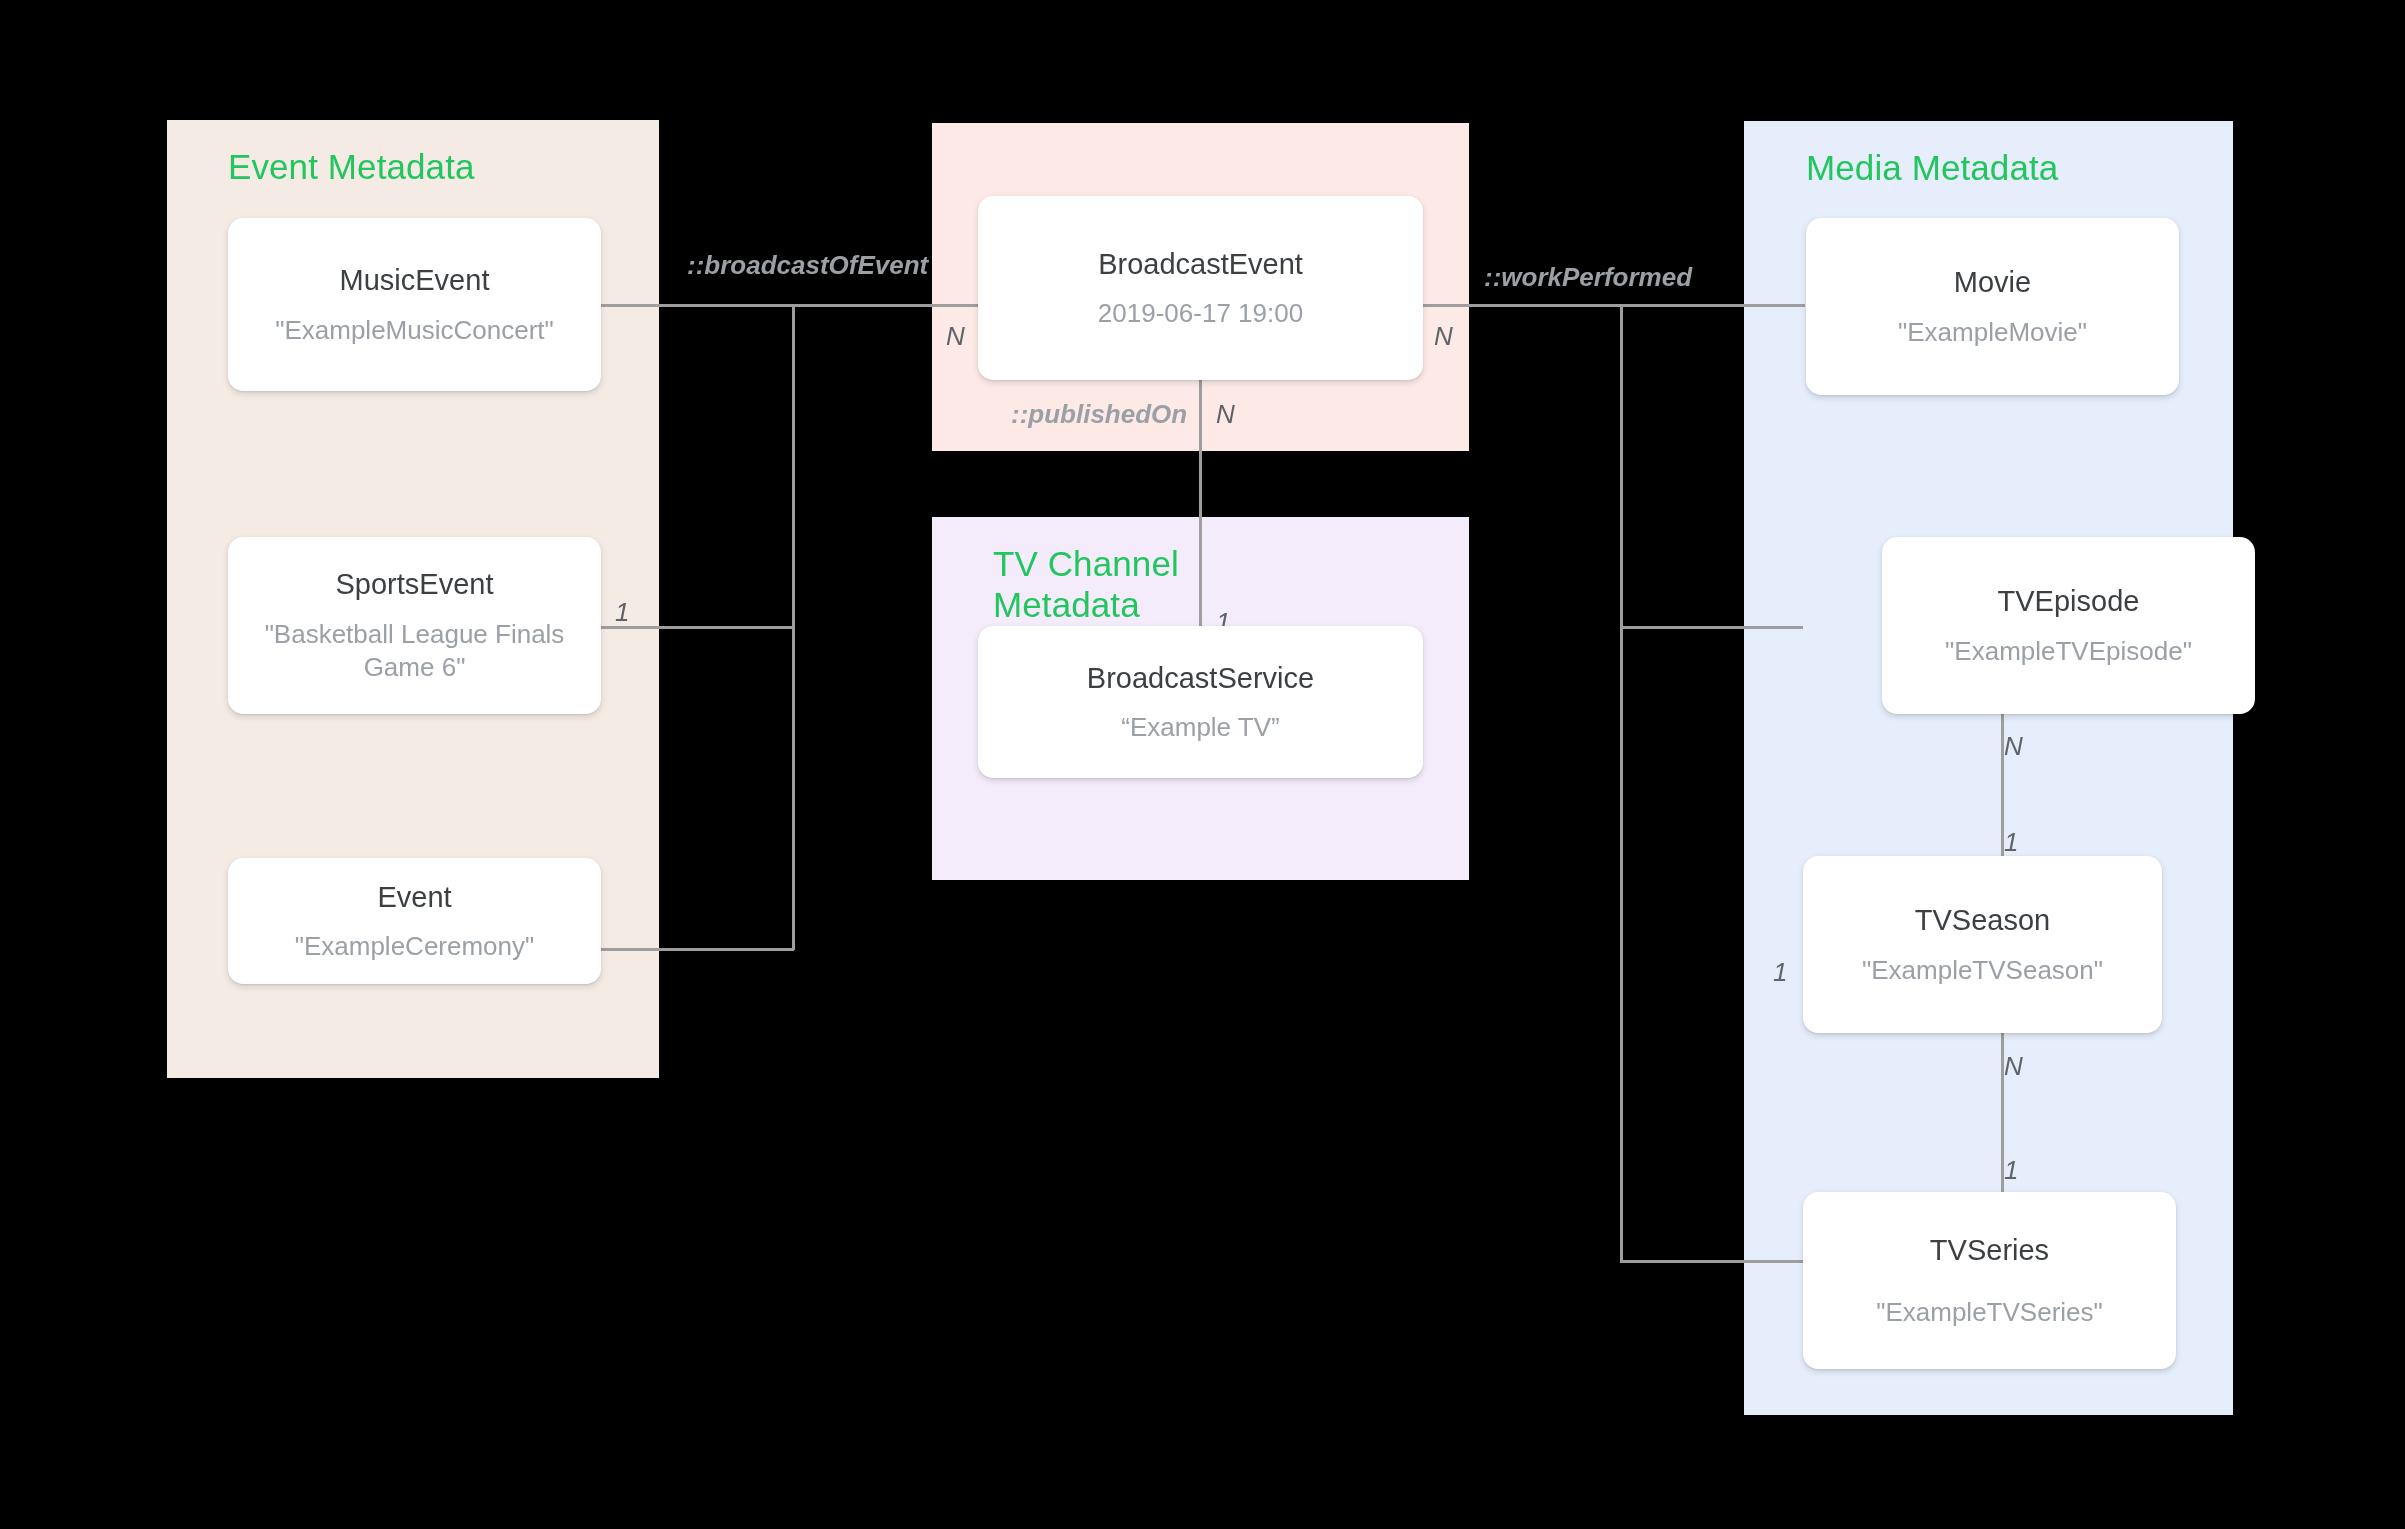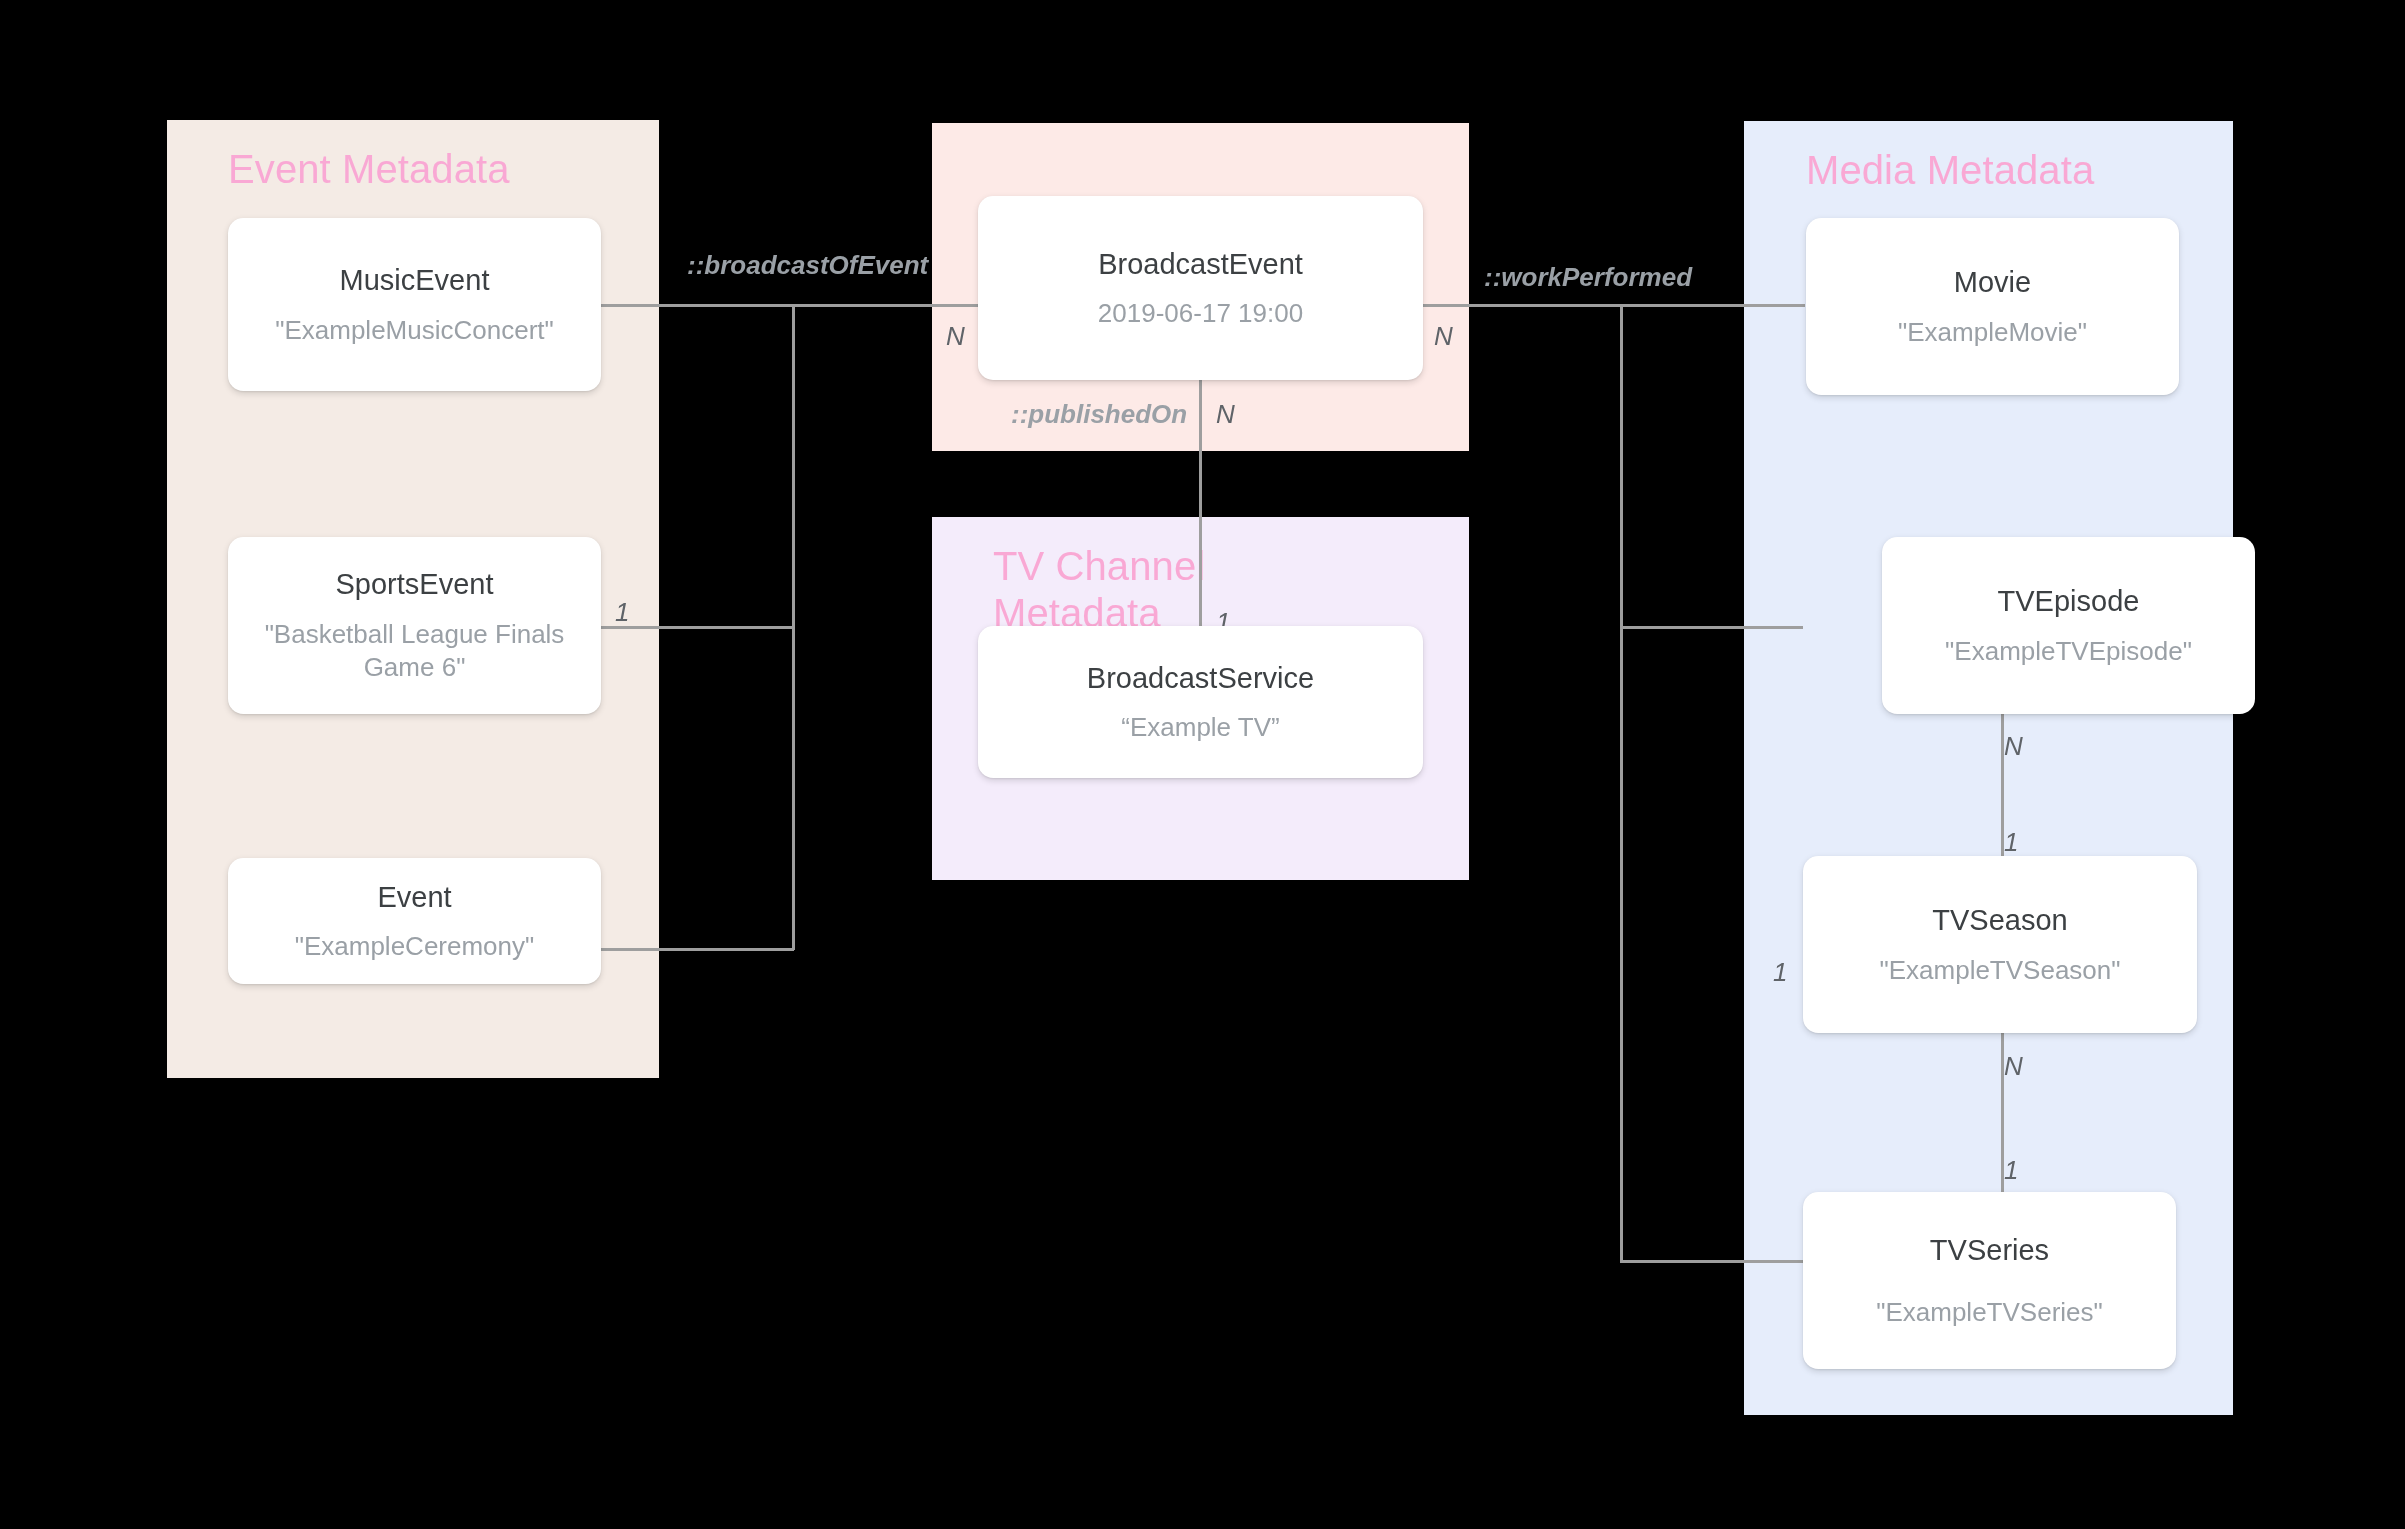--- a/index.html
+++ b/index.html
@@ -16,23 +16,23 @@
     overflow:hidden;
   }
 
   
   .group{
     position:absolute;
     box-sizing:border-box;
   }
   .group-title{
     position:absolute;
-    font-size:40px;
+    font-size:35px;
     line-height:1.18;
-    color:#f9a8d4;
+    color:#22c55e;
     letter-spacing:0.1px;
     white-space:pre-line;
   }
 
   
   .card{
     position:absolute;
     box-sizing:border-box;
     background:#ffffff;
     border-radius:15.3px;
@@ -131,21 +131,21 @@
       <div class="card-value">“Example TV”</div>
     </div>
     <div class="card" style="left: 1806px; top: 218px; width: 373px; height: 177px;">
       <div class="card-title">Movie</div>
       <div class="card-value">"ExampleMovie"</div>
     </div>
     <div class="card" style="left: 1882px; top: 537px; width: 373px; height: 177px;">
       <div class="card-title">TVEpisode</div>
       <div class="card-value">"ExampleTVEpisode"</div>
     </div>
-    <div class="card" style="left: 1803px; top: 856px; width: 394px; height: 177px;">
+    <div class="card" style="left: 1803px; top: 856px; width: 359px; height: 177px;">
       <div class="card-title">TVSeason</div>
       <div class="card-value">"ExampleTVSeason"</div>
     </div>
     <div class="card" style="left: 1803px; top: 1192px; width: 373px; height: 177px; gap: 12px;">
       <div class="card-title">TVSeries</div>
       <div class="card-value">"ExampleTVSeries"</div>
     </div>
     <div class="edge-label" style="left: 687px; top: 250px;">::broadcastOfEvent</div>
     <div class="edge-label" style="left: 1484px; top: 262px;">::workPerformed</div>
     <div class="edge-label" style="left: 1011px; top: 399px;">::publishedOn</div>

